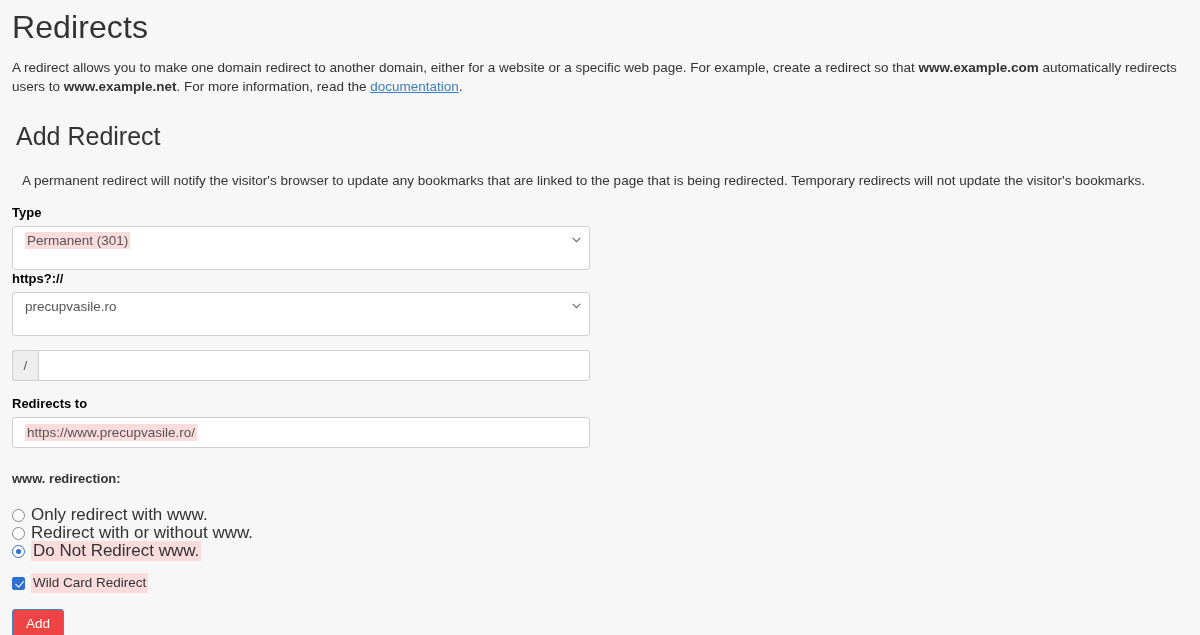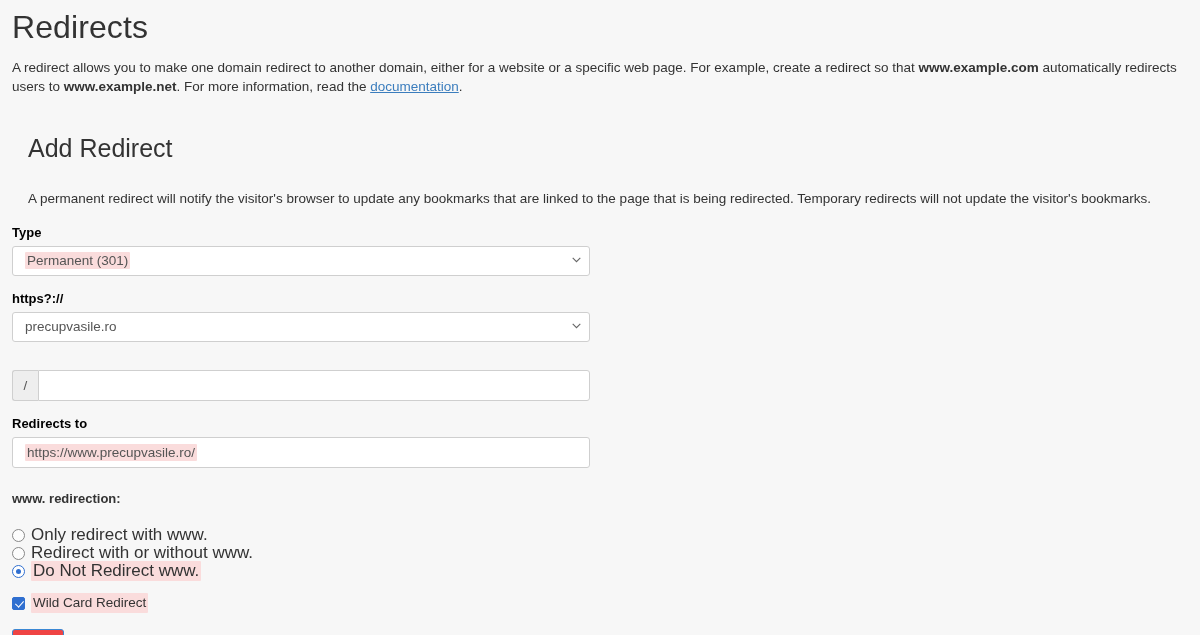--- a/index.html
+++ b/index.html
@@ -28,21 +28,21 @@
     color: #333333;
     margin: 0;
     padding-top: 6px;
     line-height: 42px;
     letter-spacing: 0.1px;
   }
   .section-title {
     font-size: 25px;
     font-weight: 400;
     color: #333333;
-    margin: 16px;
+    margin: 4px;
     padding-top: 20px;
     line-height: 33px;
   }
 
   
   .intro {
     font-size: 13.5px;
     line-height: 19px;
     color: #333333;
     margin: 0;
@@ -51,21 +51,21 @@
   }
   .intro b { font-weight: 700; }
   .doc-link {
     color: #3b7dbd;
     text-decoration: underline;
   }
   .section-desc {
     font-size: 13.5px;
     line-height: 19px;
     color: #333333;
-    margin: 16px;
+    margin: 10px;
     padding-top: 8px;
   }
 
   
   .form-area { width: 578px; }
   .field-group { margin-top: 14px; }
   .field-label {
     display: block;
     font-size: 13px;
     font-weight: 700;
@@ -74,21 +74,21 @@
     margin-bottom: 5px;
   }
 
   .select-wrap {
     position: relative;
     width: 578px;
     height: 30px;
   }
   .select-box {
     width: 578px;
-    height: 30px;
+    height: 44px;
     background: #ffffff;
     border: 1px solid #cfcfcf;
     border-radius: 3px;
     font-size: 13.5px;
     color: #555555;
     line-height: 28px;
     padding: 0 26px 0 12px;
     overflow: hidden;
     white-space: nowrap;
   }

